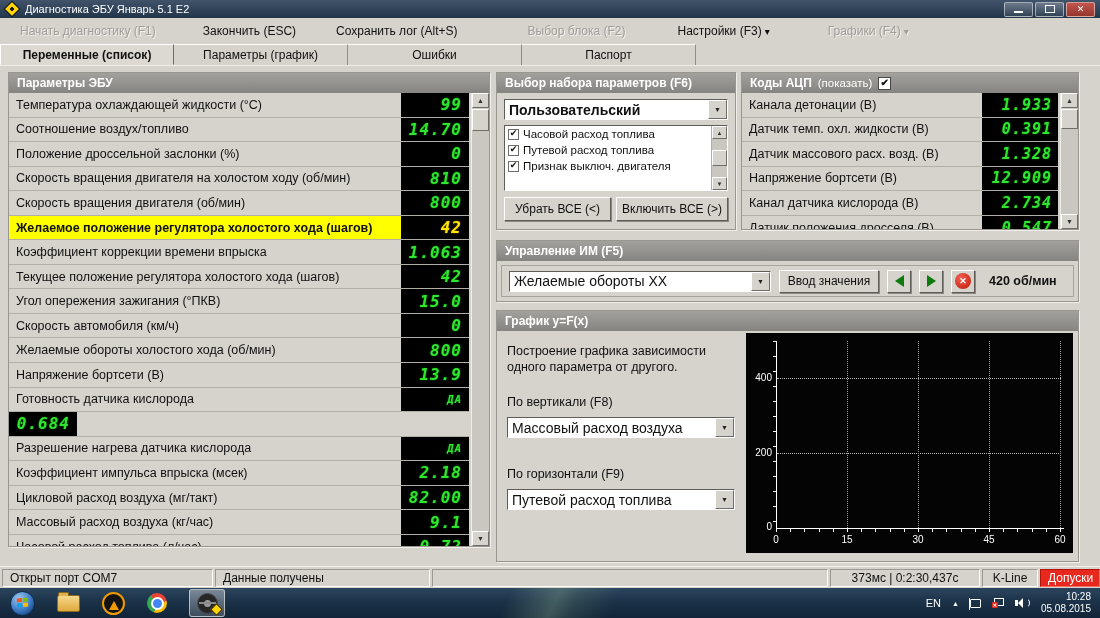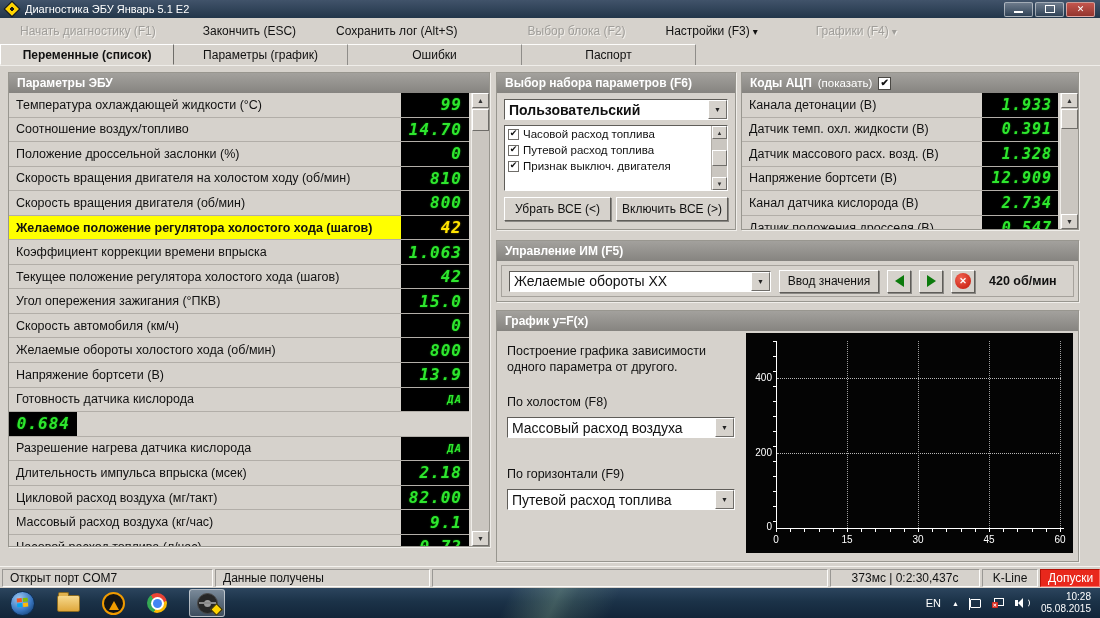--- a/index.html
+++ b/index.html
@@ -20,21 +20,21 @@
   .wb .box{width:8px;height:6px;border:1px solid #fff}
   .wb.close{background:linear-gradient(#c4564e,#93352e)}
 
   
   .menubar{position:absolute;top:18px;left:0;right:0;height:26px;background:#d6d2cc;
     display:flex;align-items:center;font-size:12px;border-bottom:1px solid #c2beb8}
   .mi{white-space:nowrap;cursor:default}
   .mi.disabled{color:#a09e9a;text-shadow:1px 1px 0 #f2f0ec}
   .mi .caret::after{content:"▾";font-size:10px;margin-left:3px}
   .m0{margin-left:20px}.m1{margin-left:47px}.m2{margin-left:40px}
-  .m3{margin-left:70px}.m4{margin-left:40px}.m5{margin-left:58px}
+  .m3{margin-left:70px}.m4{margin-left:52px}.m5{margin-left:58px}
 
   
   .tabrow{position:absolute;top:44px;left:0;right:0;height:21px;background:#d6d2cc;
     border-bottom:1px solid #efede9;display:flex}
   .tab{width:174px;box-sizing:border-box;text-align:center;font-size:12px;line-height:20px;
     border-right:1px solid #8f8d89;border-top:1px solid #fdfcfa;color:#111}
   .tab.active{font-weight:bold;background:#dcd8d2;border:1px solid;
     border-color:#fff #6f6d69 #dcd8d2 #fff}
 
   
@@ -305,21 +305,21 @@
         <div class="pval small">ДА</div>
       </div>
     <div class="prow">
         <div class="pval">0.684</div>
       </div>
     <div class="prow">
         <div class="plab">Разрешение нагрева датчика кислорода</div>
         <div class="pval small">ДА</div>
       </div>
     <div class="prow">
-        <div class="plab">Длительность импульса впрыска (мсек)</div>
+        <div class="plab">Коэффициент импульса впрыска (мсек)</div>
         <div class="pval">2.18</div>
       </div>
     <div class="prow">
         <div class="plab">Цикловой расход воздуха (мг/такт)</div>
         <div class="pval">82.00</div>
       </div>
     <div class="prow">
         <div class="plab">Массовый расход воздуха (кг/час)</div>
         <div class="pval">9.1</div>
       </div>
@@ -423,21 +423,21 @@
     <span class="im-val">420 об/мин</span>
   </div>
 </div>
 
 <div class="panel" id="graph-panel">
   <div class="phead">График y=F(x)</div>
   <div class="gdesc">
     <div>Построение графика зависимости</div>
     <div>одного параметра от другого.</div>
   </div>
-  <div class="glab" id="glab-v">По холостом (F8)</div>
+  <div class="glab" id="glab-v">По вертикали (F8)</div>
   <div class="dd gdd" id="gdd-v">
     <span class="dd-text normal">Массовый расход воздуха</span>
     <span class="dd-btn"></span>
   </div>
   <div class="glab" id="glab-h">По горизонтали (F9)</div>
   <div class="dd gdd" id="gdd-h">
     <span class="dd-text normal">Путевой расход топлива</span>
     <span class="dd-btn"></span>
   </div>
   <div class="chart">

